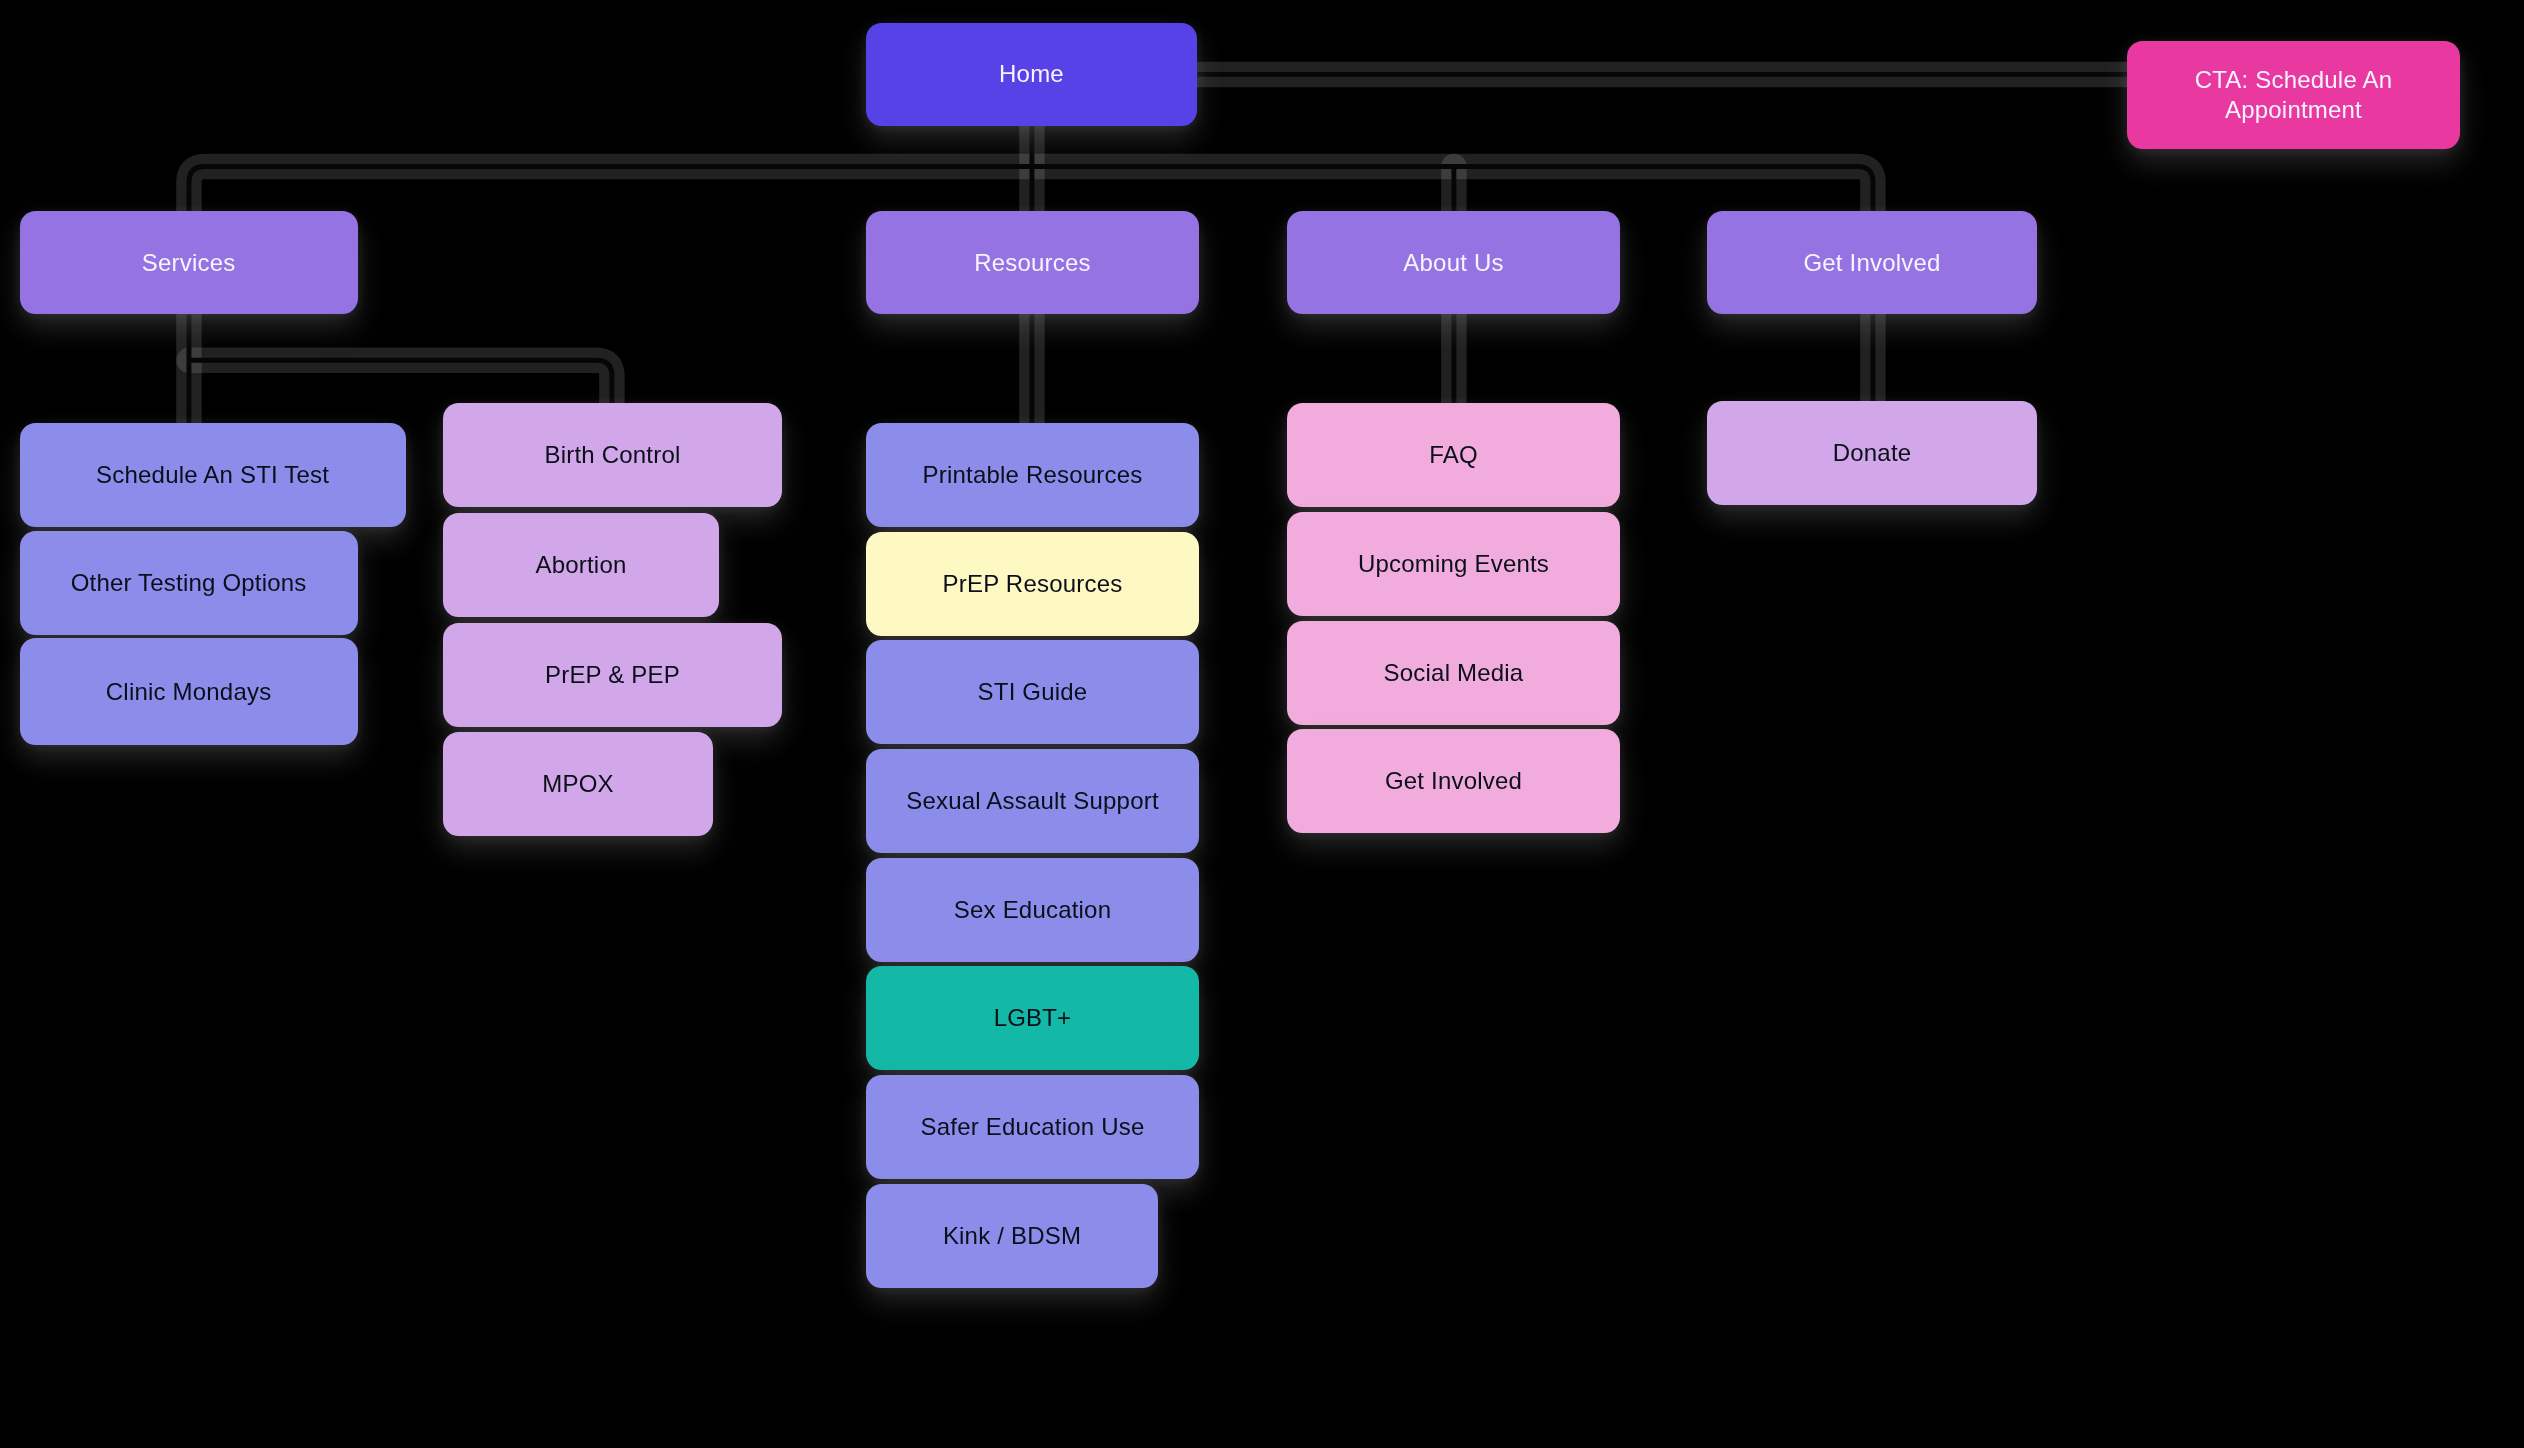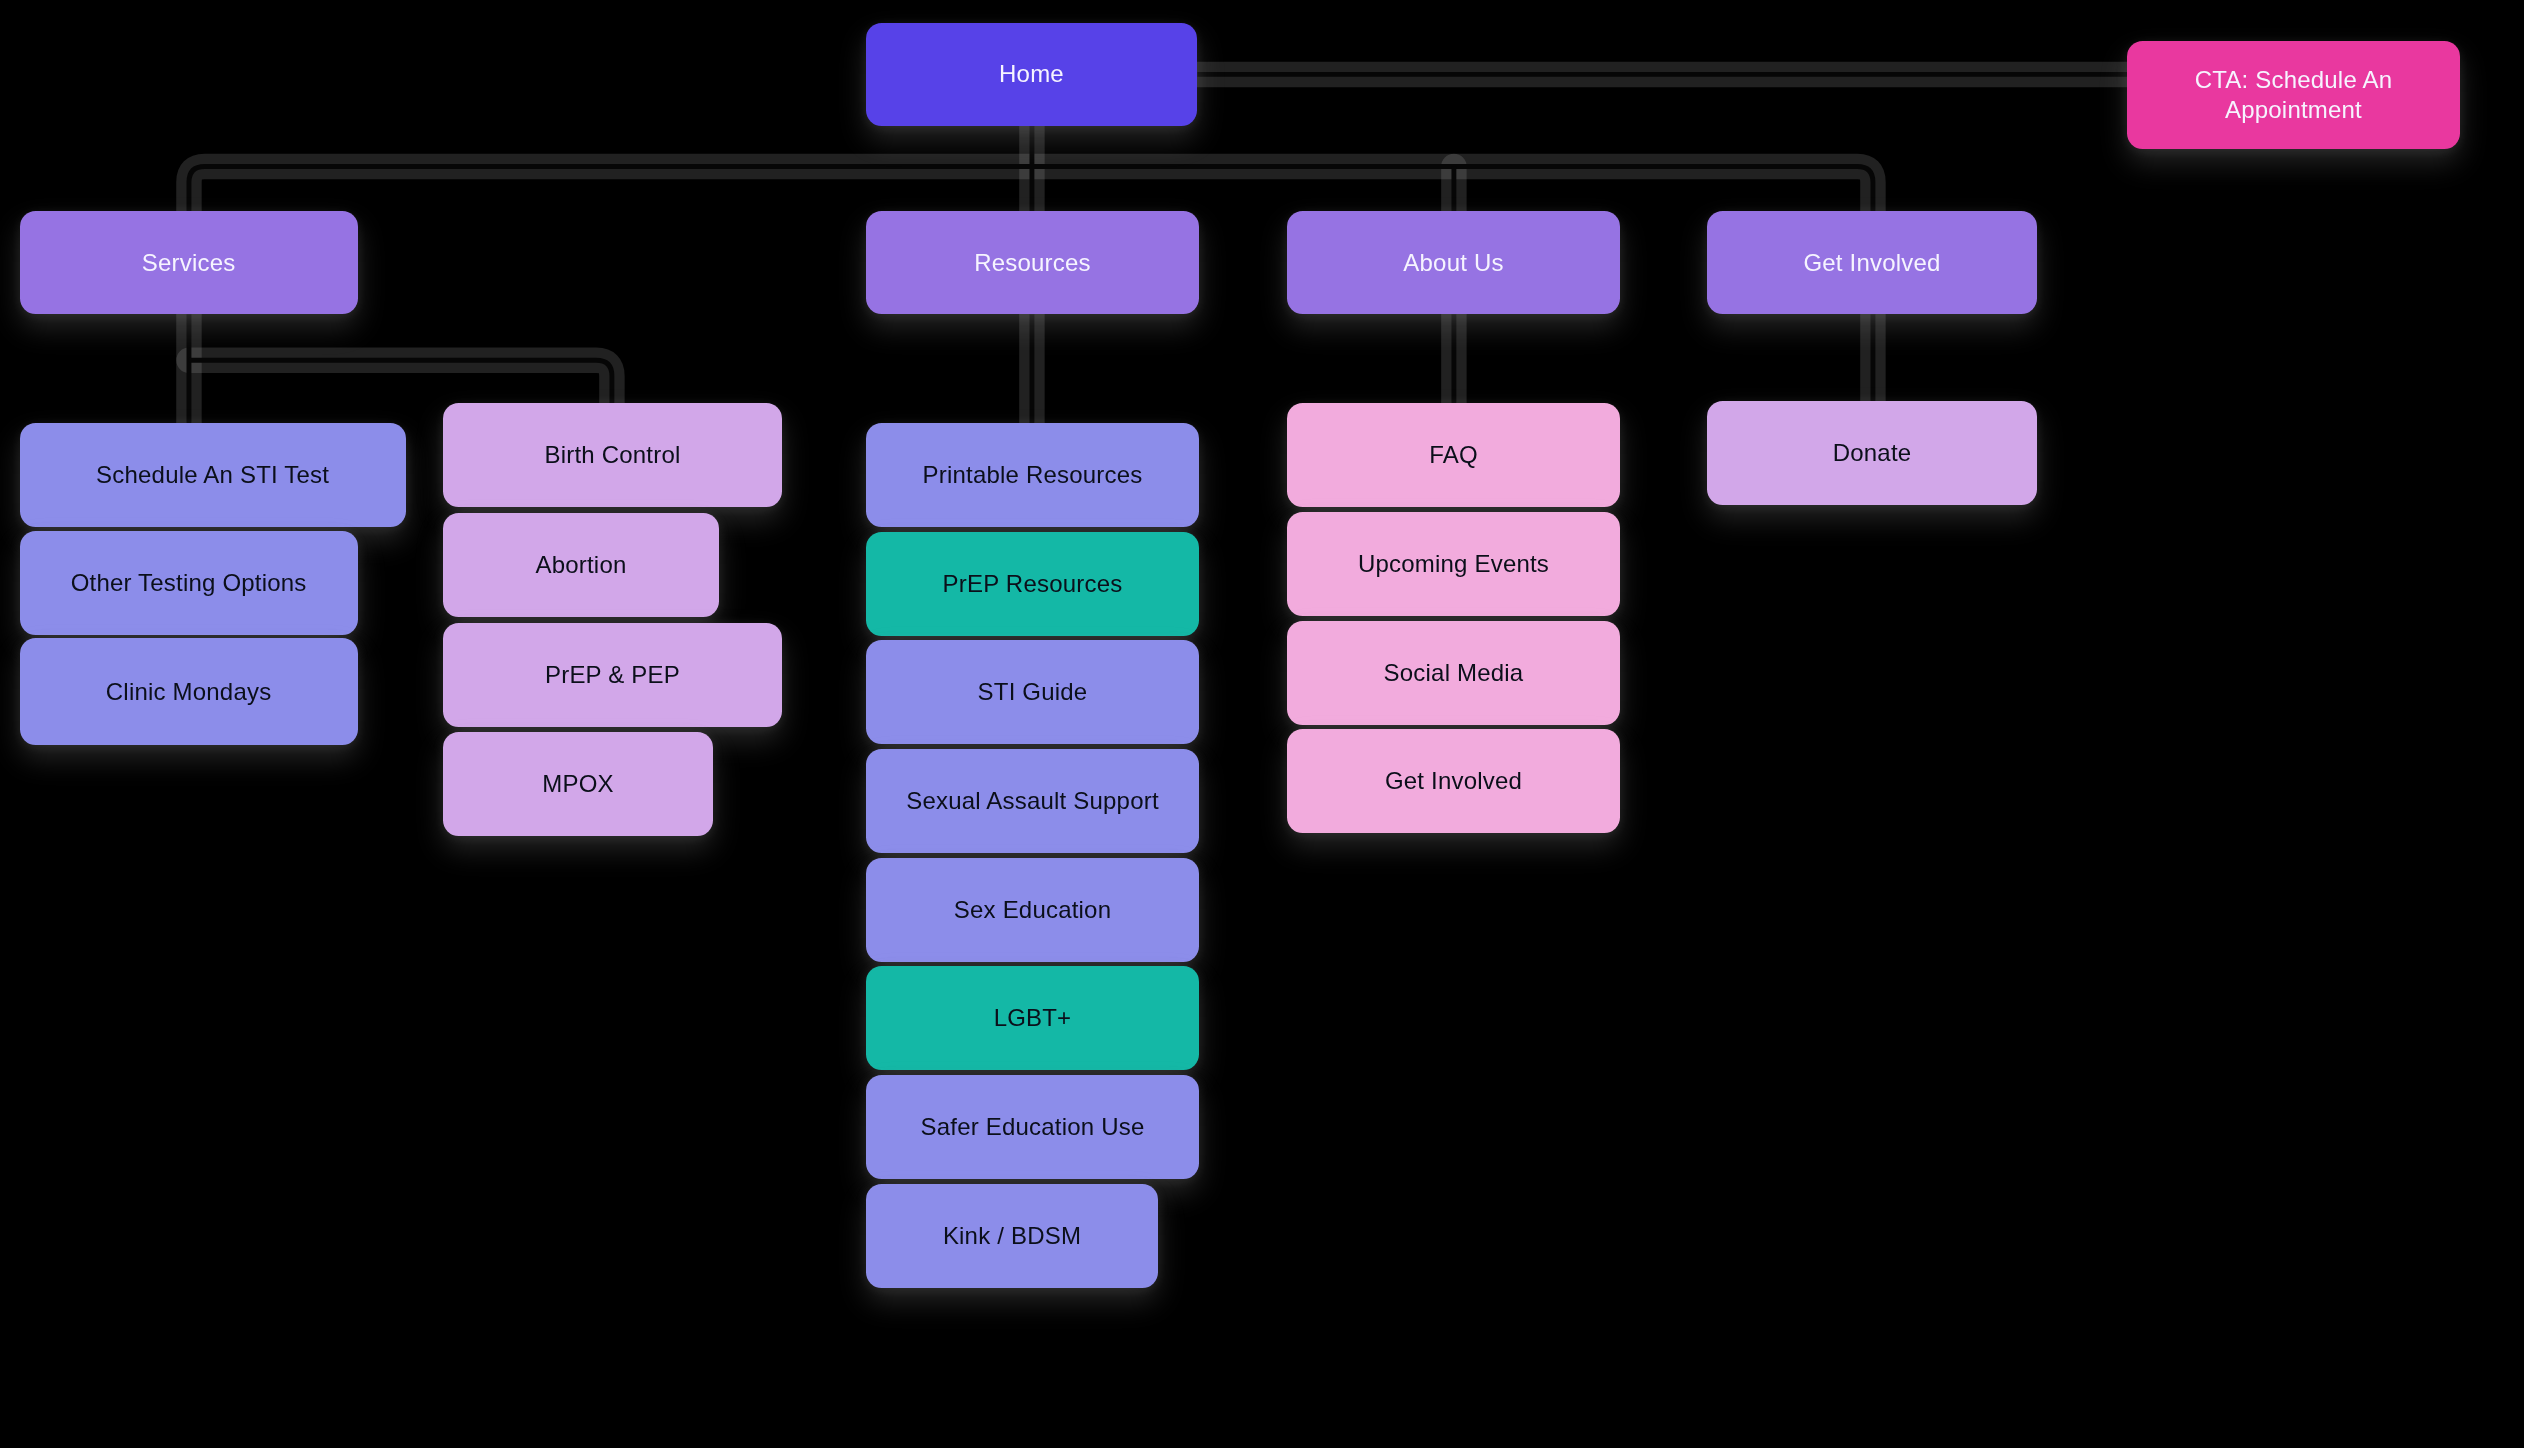--- a/index.html
+++ b/index.html
@@ -95,21 +95,21 @@
       </div>
       <div class="node text-dark" style="left: 443px; top: 623px; width: 339px; height: 104px; background: rgb(210, 167, 233);">
         <span>PrEP &amp; PEP</span>
       </div>
       <div class="node text-dark" style="left: 443px; top: 732px; width: 270px; height: 104px; background: rgb(210, 167, 233);">
         <span>MPOX</span>
       </div>
       <div class="node text-dark" style="left: 866px; top: 423px; width: 333px; height: 104px; background: rgb(140, 141, 234);">
         <span>Printable Resources</span>
       </div>
-      <div class="node text-dark" style="left: 866px; top: 532px; width: 333px; height: 104px; background: #14b8a6;">
+      <div class="node text-dark" style="left: 866px; top: 532px; width: 333px; height: 104px; background: #fef9c3;">
         <span>PrEP Resources</span>
       </div>
       <div class="node text-dark" style="left: 866px; top: 640px; width: 333px; height: 104px; background: rgb(140, 141, 234);">
         <span>STI Guide</span>
       </div>
       <div class="node text-dark" style="left: 866px; top: 749px; width: 333px; height: 104px; background: rgb(140, 141, 234);">
         <span>Sexual Assault Support</span>
       </div>
       <div class="node text-dark" style="left: 866px; top: 858px; width: 333px; height: 104px; background: rgb(140, 141, 234);">
         <span>Sex Education</span>

